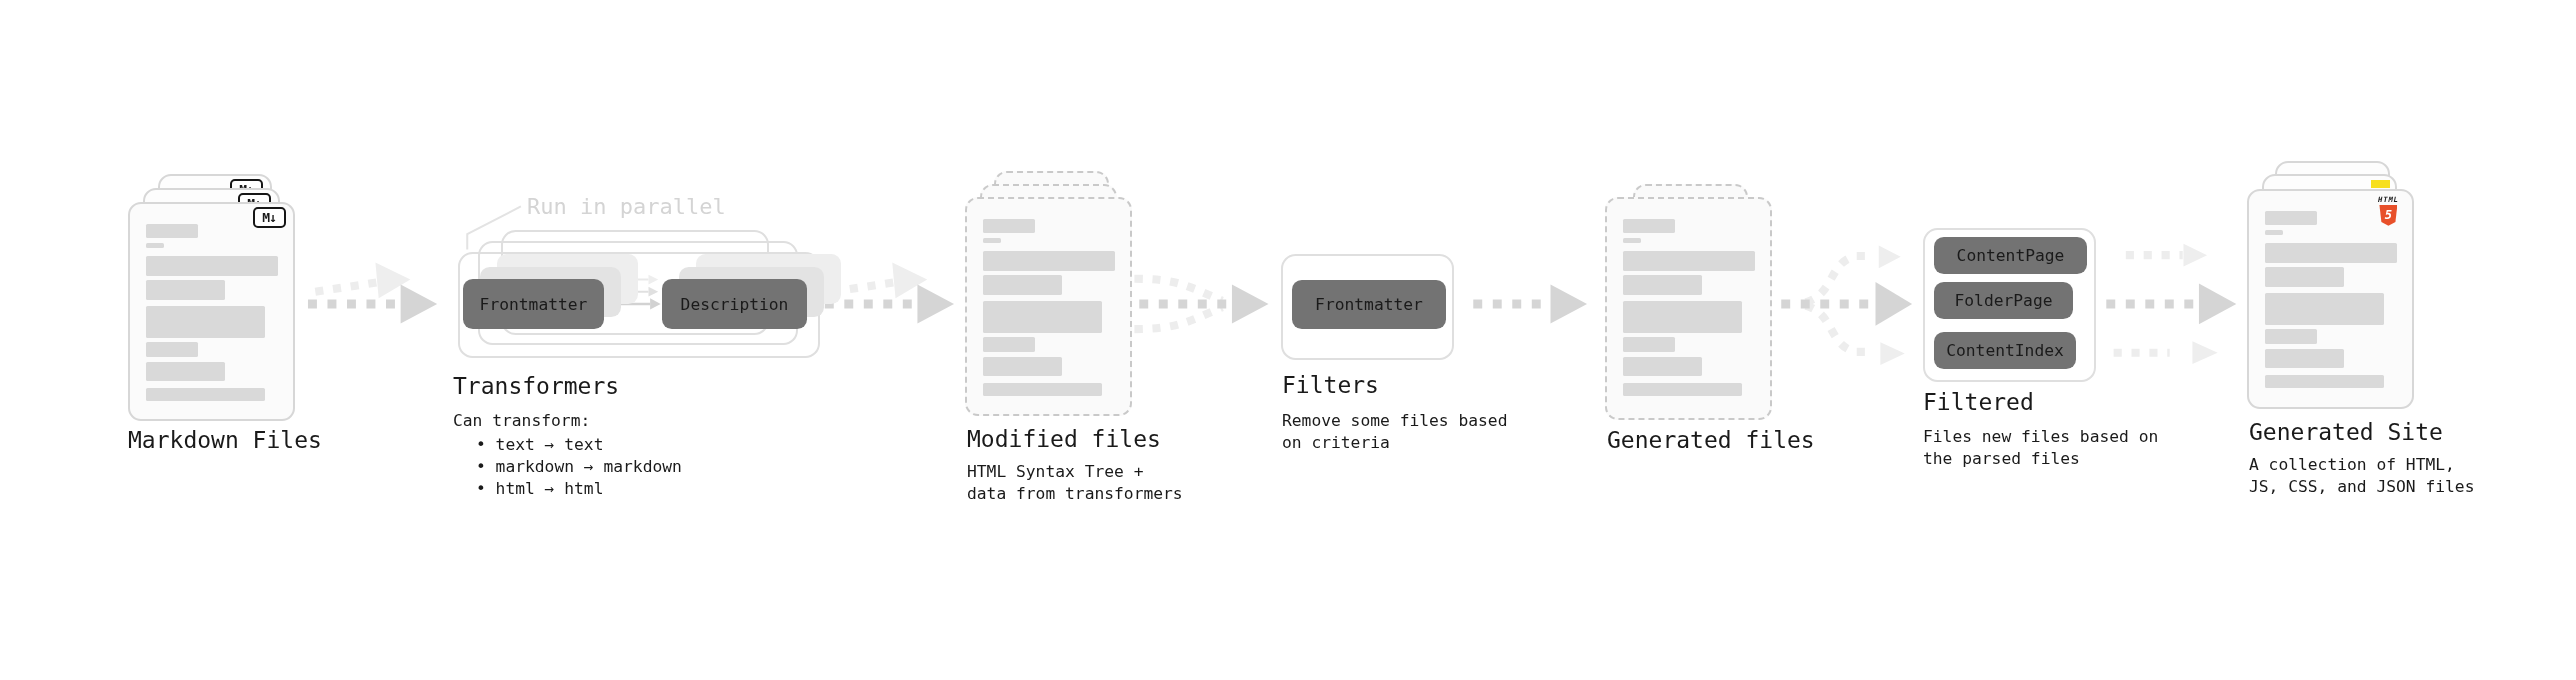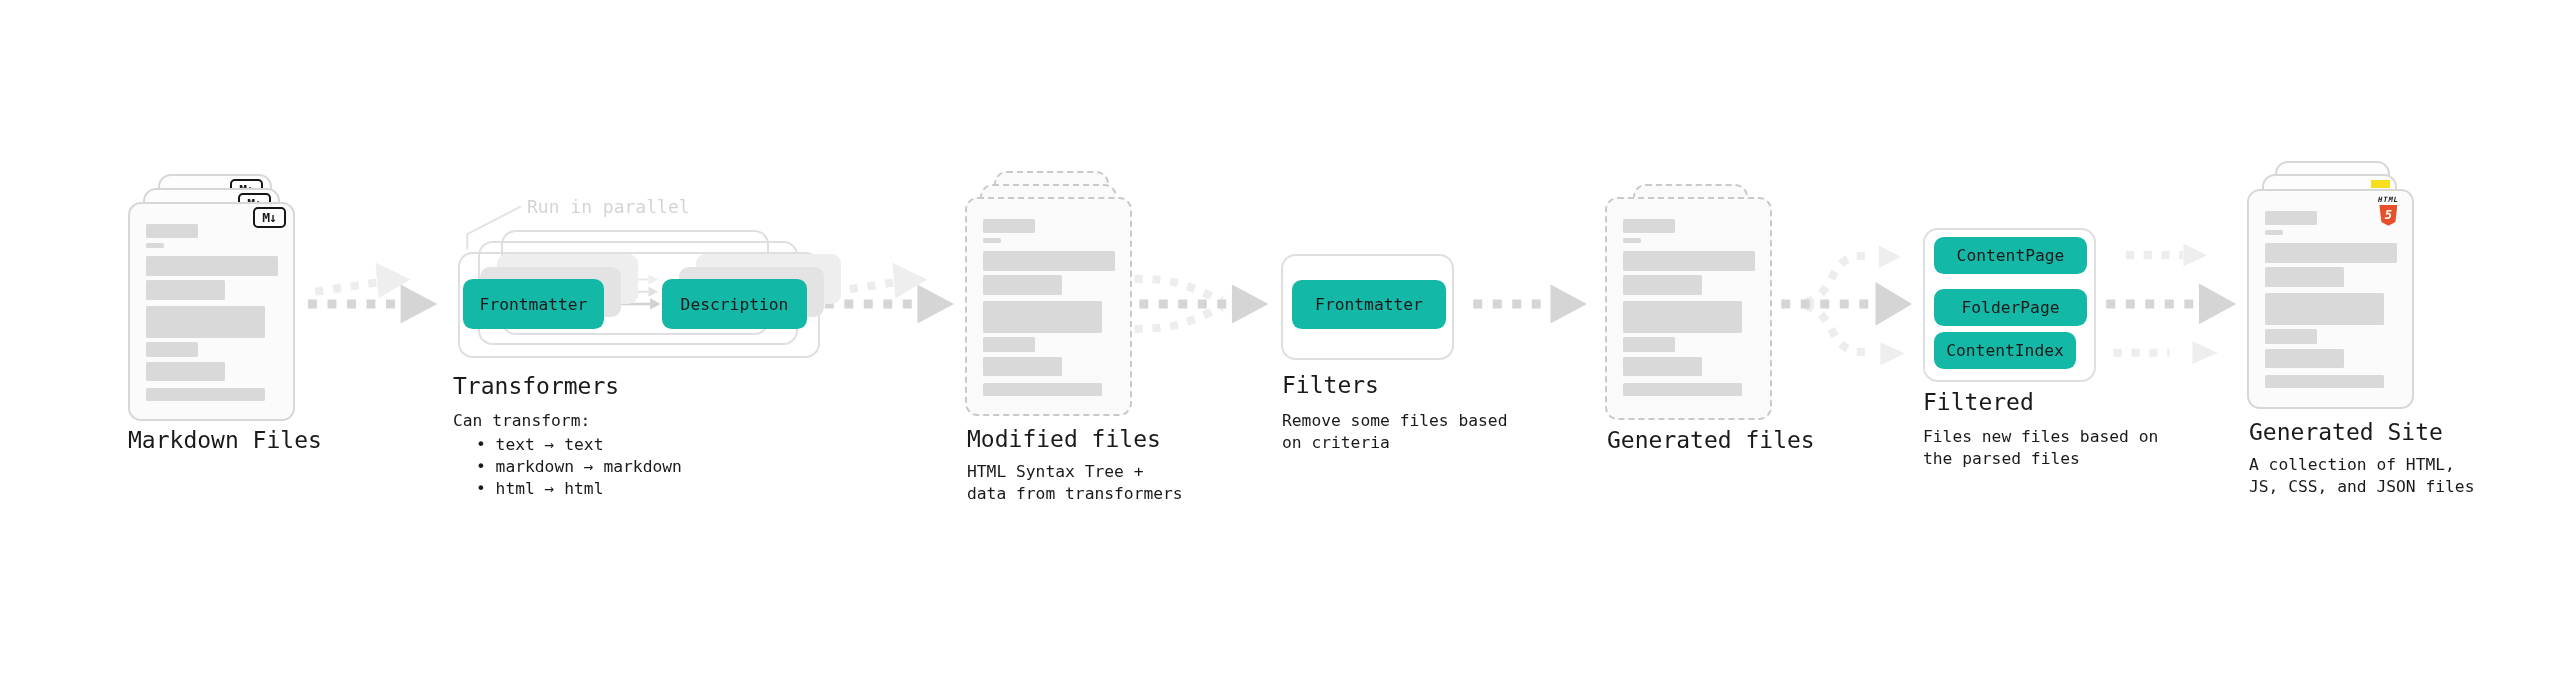--- a/index.html
+++ b/index.html
@@ -9,29 +9,29 @@
   }
   .abs{position:absolute;}
   
   .card{position:absolute;background:#fbfbfb;border:2.4px solid #d7d7d7;border-radius:13px;box-sizing:border-box;}
   .card.back{background:#fdfdfd;}
   .card.dashed{border:2.4px dashed #c9c9c9;background:#fafafa;}
   .bar{position:absolute;background:#d9d9d9;border-radius:1.6px;}
   
   .outline{position:absolute;border:2.4px solid #dfdfdf;border-radius:14.6px;box-sizing:border-box;background:transparent;}
   
-  .node{position:absolute;background:#14b8a6;border-radius:9.8px;display:flex;align-items:center;justify-content:center;
+  .node{position:absolute;background:#737373;border-radius:9.8px;display:flex;align-items:center;justify-content:center;
         font-size:16.3px;white-space:nowrap;color:#1a1a1a;}
   .node.ghost1{background:#e3e3e3;}
   .node.ghost2{background:#eeeeee;}
   
   .caption{position:absolute;font-size:23px;line-height:28px;white-space:nowrap;}
   .sub{position:absolute;font-size:16.3px;line-height:22px;white-space:nowrap;}
   .cap-item{padding-left:23px;}
-  .muted-label{position:absolute;font-size:18px;line-height:19.5px;color:#d4d4d4;white-space:nowrap;}
+  .muted-label{position:absolute;font-size:22px;line-height:19.5px;color:#d4d4d4;white-space:nowrap;}
   
   .mdicon{position:absolute;top:3.3px;right:7.3px;width:33px;height:21px;border:2.4px solid #161616;border-radius:4.9px;
           background:#fff;display:flex;align-items:center;justify-content:center;
           font-weight:bold;font-size:13px;letter-spacing:-0.8px;box-sizing:border-box;}
   
   .html5{position:absolute;top:4.9px;right:11.4px;width:24.4px;text-align:center;font-style:italic;}
   .html5 .t{font-size:7.3px;font-weight:bold;letter-spacing:0.8px;line-height:8.1px;}
   .html5 .shield{width:18px;height:21px;margin:0.8px auto 0;clip-path:polygon(0 0,100% 0,89% 82%,50% 100%,11% 82%);
                  display:flex;align-items:center;justify-content:center;color:#fff;font-size:12.2px;font-weight:bold;}
   
@@ -193,21 +193,21 @@
       <div class="bar" style="left: 16.3px; top: 138px; width: 52px; height: 14.6px;"></div>
       <div class="bar" style="left: 16.3px; top: 158px; width: 79px; height: 18.7px;"></div>
       <div class="bar" style="left: 16.3px; top: 184px; width: 119px; height: 13px;"></div>
     </div>
 </div>
 <div class="caption" style="left:1607px;top:426px">Generated files</div>
 
 <div class="abs">
   <div class="outline" style="left:1923px;top:228px;width:173px;height:154px"></div>
   <div class="node" style="left:1934px;top:237px;width:153px;height:37px">ContentPage</div>
-  <div class="node" style="left:1934px;top:289px;width:153px;height:37px">FolderPage</div>
+  <div class="node" style="left:1934px;top:282px;width:139px;height:37px">FolderPage</div>
   <div class="node" style="left:1934px;top:332px;width:142px;height:37px">ContentIndex</div>
 </div>
 <div class="caption" style="left:1923px;top:388px">Filtered</div>
 <div class="sub" style="left:1923px;top:426px">
   <div>Files new files based on</div>
   <div>the parsed files</div>
 </div>
 
 <div class="abs">
   <div class="card back" style="left:2275px;top:161px;width:115px;height:195px">

